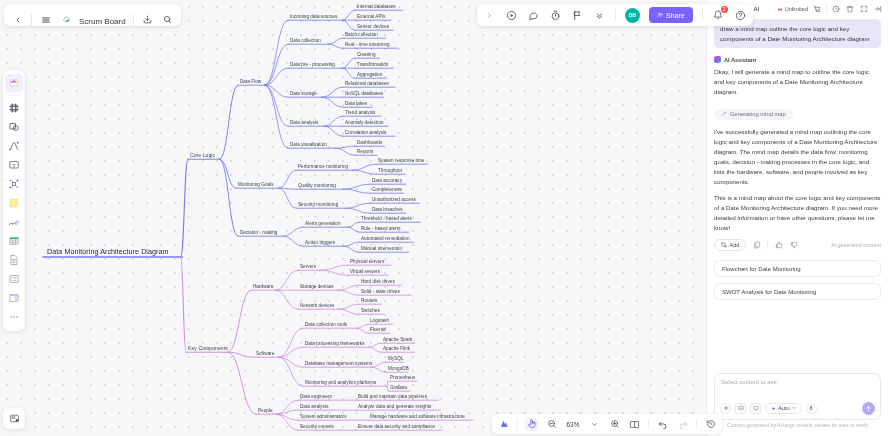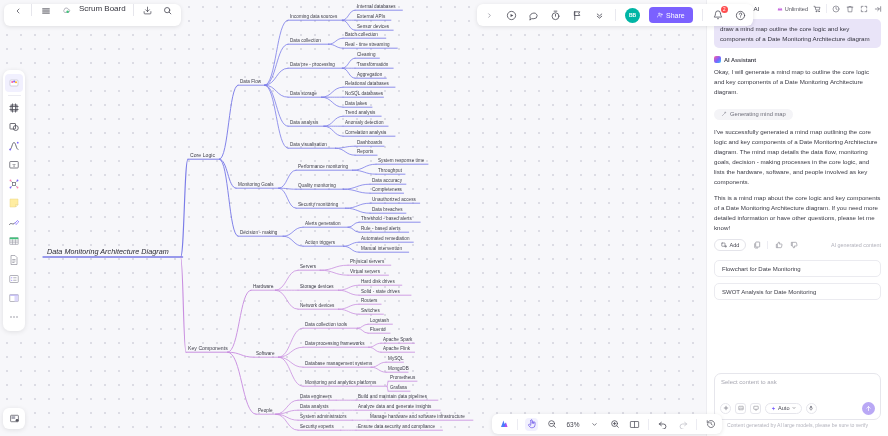--- a/index.html
+++ b/index.html
@@ -35,21 +35,21 @@
     color: #2a2a34;
   }
   .node-label.lvl1 { font-size: 5.1px; }
 
   
   .topbar-left {
     position: absolute; left: 4px; top: 4px;
     height: 22px; padding: 0 7px;
     background: #fff; border-radius: 6px;
     box-shadow: 0 1px 4px rgba(0,0,0,.10);
-    display: flex; align-items: flex-start; gap: 7px;
+    display: flex; align-items: flex-end; gap: 7px;
     z-index: 5;
   }
   .topbar-left .sep { width: 1px; height: 12px; background: #e6e6ec; }
   .tb-icon { width: 13px; height: 13px; display: flex; align-items: center; justify-content: center; color: #5c5c68; cursor: pointer; }
   .board-title { font-size: 8px; color: #33333d; white-space: nowrap; }
 
   
   .topbar-center {
     position: absolute; left: 477px; top: 4px;
     height: 22px; padding: 0 6px;
@@ -393,21 +393,21 @@
         <path d="M371.1,367.2 C378.55,367.2 378.55,362.2 386,362.2" stroke="#c98fe0" stroke-width="0.8" fill="none" stroke-linecap="round"></path>
         <path d="M371.1,367.2 C378.55,367.2 378.55,372.2 386,372.2" stroke="#c98fe0" stroke-width="0.8" fill="none" stroke-linecap="round"></path>
         <path d="M387.2,386.2 C387.6,386.2 387.6,381.2 388,381.2" stroke="#c98fe0" stroke-width="0.8" fill="none" stroke-linecap="round"></path>
         <path d="M387.2,386.2 C387.6,386.2 387.6,391.2 388,391.2" stroke="#c98fe0" stroke-width="0.8" fill="none" stroke-linecap="round"></path>
         <path d="M336.2,400.2 C346.1,400.2 346.1,400.2 356,400.2" stroke="#c98fe0" stroke-width="0.8" fill="none" stroke-linecap="round"></path>
         <path d="M333.9,410.2 C344.95,410.2 344.95,410.2 356,410.2" stroke="#c98fe0" stroke-width="0.8" fill="none" stroke-linecap="round"></path>
         <path d="M352.3,420.2 C360.15,420.2 360.15,420.2 368,420.2" stroke="#c98fe0" stroke-width="0.8" fill="none" stroke-linecap="round"></path>
         <path d="M340.8,430.2 C348.4,430.2 348.4,430.2 356,430.2" stroke="#c98fe0" stroke-width="0.8" fill="none" stroke-linecap="round"></path>
       </svg>
     <div id="labels">
-        <div class="node-label root" style="left: 47px; top: 252px; font-style: italic;">Data Monitoring Architecture Diagram</div>
+        <div class="node-label root" style="left: 47px; top: 252px;">Data Monitoring Architecture Diagram</div>
         <div class="node-label lvl1" style="left: 190px; top: 156px;">Core Logic</div>
         <div class="node-label lvl1" style="left: 188px; top: 349px;">Key Components</div>
         <div class="node-label" style="left: 240px; top: 82px;">Data Flow</div>
         <div class="node-label" style="left: 238px; top: 185px;">Monitoring Goals</div>
         <div class="node-label" style="left: 240px; top: 233px;">Decision - making</div>
         <div class="node-label" style="left: 253px; top: 287px;">Hardware</div>
         <div class="node-label" style="left: 256px; top: 354px;">Software</div>
         <div class="node-label" style="left: 258px; top: 411px;">People</div>
         <div class="node-label" style="left: 290px; top: 17px;">Incoming data sources</div>
         <div class="node-label" style="left: 290px; top: 41px;">Data collection</div>

